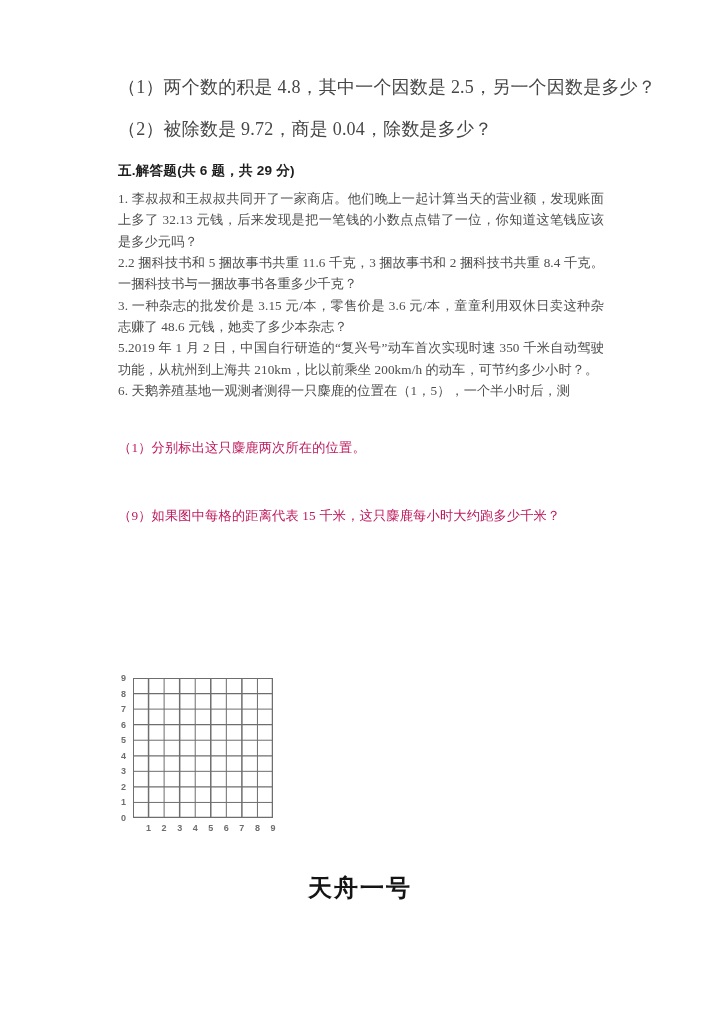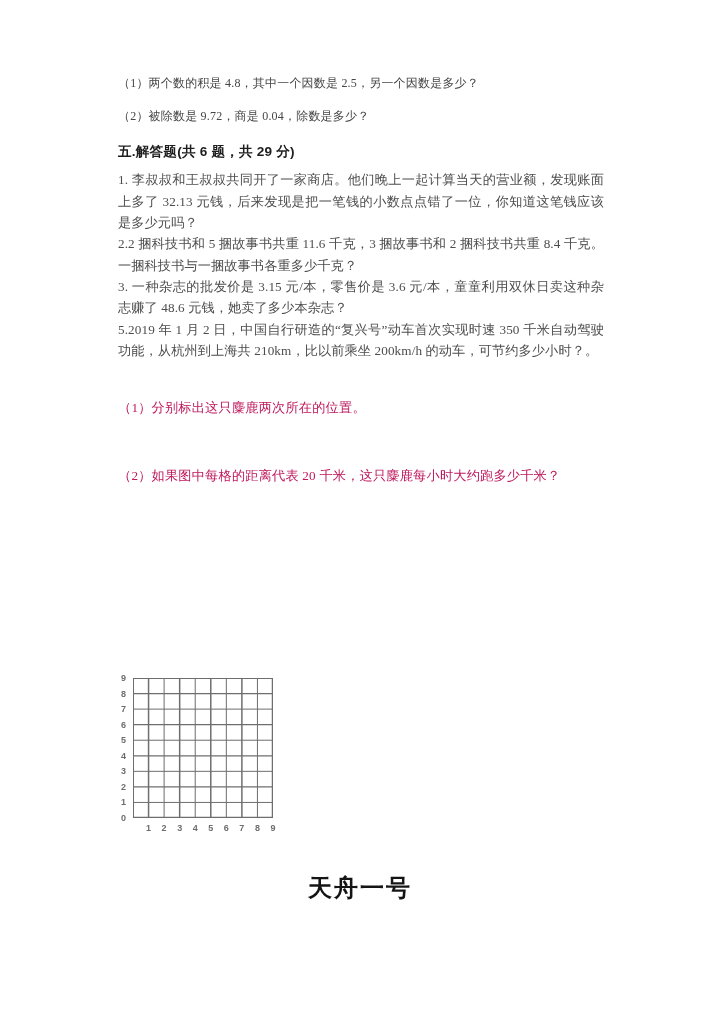--- a/index.html
+++ b/index.html
@@ -27,21 +27,21 @@
 
   .content {
     position: absolute;
     left: 118px;
     top: 74px;
     width: 486px;
   }
 
   
   .q-line {
-    font-size: 12px;
+    font-size: 18px;
     line-height: 1.55;
     color: #464646;
     letter-spacing: 0.2px;
     margin: 0 0 14px 0;
     text-indent: 0;
     white-space: nowrap;
   }
 
   
   .section-head {
@@ -164,24 +164,25 @@
     <p class="q-line">（2）被除数是 9.72，商是 0.04，除数是多少？</p>
 
     <div class="section-head">五.解答题(共 6 题，共 29 分)</div>
 
     <p class="prob">1. 李叔叔和王叔叔共同开了一家商店。他们晚上一起计算当天的营业额，发现账面上多了 32.13 元钱，后来发现是把一笔钱的小数点点错了一位，你知道这笔钱应该是多少元吗？</p>
     <p class="prob">2.2 捆科技书和 5 捆故事书共重 11.6 千克，3 捆故事书和 2 捆科技书共重 8.4 千克。一捆科技书与一捆故事书各重多少千克？</p>
     <p class="prob">3. 一种杂志的批发价是 3.15 元/本，零售价是 3.6 元/本，童童利用双休日卖这种杂志赚了 48.6 元钱，她卖了多少本杂志？</p>
     <p class="prob">5.2019 年 1 月 2 日，中国自行研造的“复兴号”动车首次实现时速 350 千米自动驾驶功能，从杭州到上海共 210km，比以前乘坐 200km/h 的动车，可节约多少小时？。</p>
 
     <div class="prob-6">
+      <span>6. 天鹅养殖基地一观测者测得一只麋鹿的位置在（1，5），一个半小时后，测</span>
     </div>
 
     <p class="sub-q sub-q-1">（1）分别标出这只麋鹿两次所在的位置。</p>
-    <p class="sub-q sub-q-2">（2）如果图中每格的距离代表 20 千米，这只麋鹿每小时大约跑多少千米？</p>
+    <p class="sub-q sub-q-2">（9）如果图中每格的距离代表 15 千米，这只麋鹿每小时大约跑多少千米？</p>
 
   </div>
 
   <div class="grid-wrap">
 
     <div class="grid-ylabels">
         <span style="top: 6px;">9</span>
         <span style="top: 21.5556px;">8</span>
         <span style="top: 37.1111px;">7</span>
         <span style="top: 52.6667px;">6</span>

